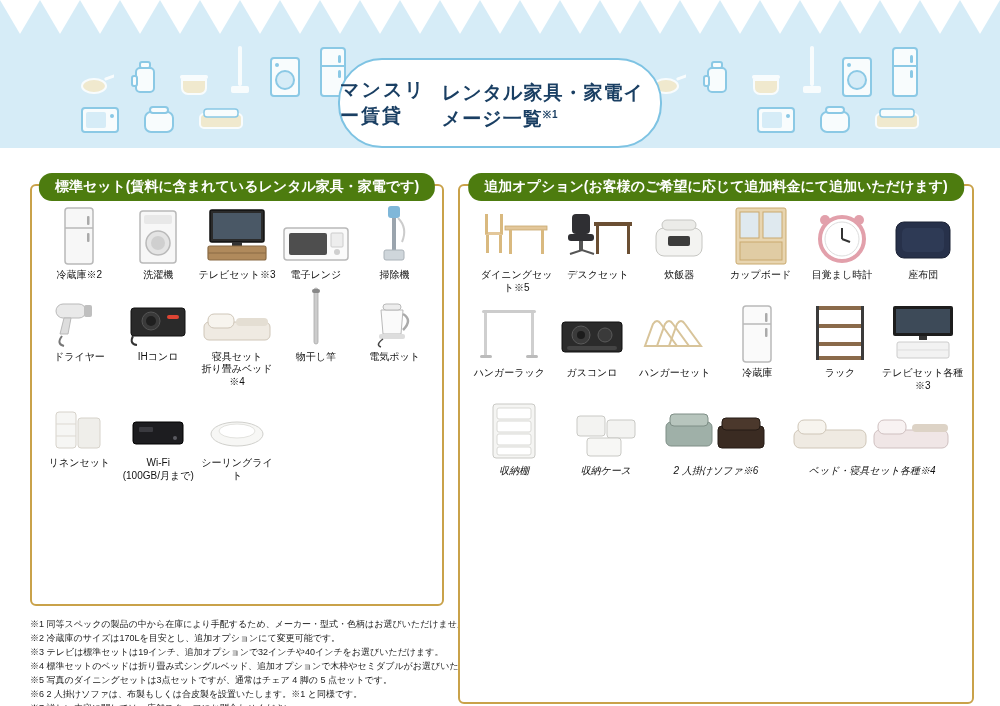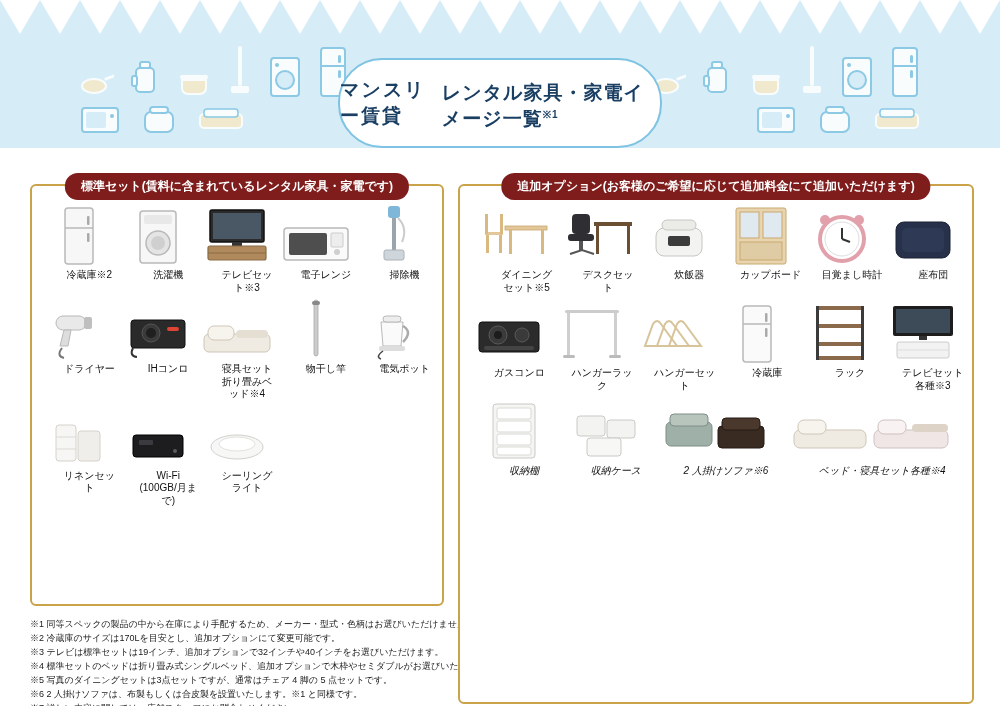--- a/index.html
+++ b/index.html
@@ -99,23 +99,23 @@
     position: absolute;
     border: 2px solid #c9a24a;
     border-radius: 6px;
     background: #ffffff;
   }
   .panel-title {
     position: absolute;
     top: -13px;
     left: 50%;
     transform: translateX(-50%);
-    background: #7f1d1d;
+    background: #4d7c0f;
     color: #ffffff;
-    font-size: 12px;
+    font-size: 14px;
     font-weight: bold;
     padding: 5px 16px;
     border-radius: 13px;
     white-space: nowrap;
   }
 
   #panel-standard { left: 30px; top: 14px; width: 410px; height: 418px; }
   #panel-optional { left: 458px; top: 14px; width: 512px; height: 516px; }
 
   
@@ -147,21 +147,20 @@
     align-items: flex-end;
     justify-content: center;
   }
   .item-label {
     font-size: 10px;
     color: #111111;
     text-align: center;
     line-height: 1.25;
     margin-top: 3px;
     white-space: pre-line;
-    margin-left: 20px;
   }
 
   
   .notes {
     position: absolute;
     left: 30px;
     top: 448px;
     width: 414px;
     font-size: 9px;
     color: #1a1a1a;
@@ -598,42 +597,42 @@
               <rect x="12" y="18" width="42" height="24" rx="5" fill="#2e3a55"></rect>
             </svg>
         </div>
         <div class="item-label">座布団</div>
       </div>
     </div>
 
     <div class="item-grid" id="grid-optional-2">
       <div class="item">
         <div class="item-img">
+          <svg width="66" height="62" viewBox="0 0 66 62">
+              <rect x="6" y="8" width="54" height="3" rx="1.5" fill="#cccccc"></rect>
+              <rect x="8" y="11" width="3" height="44" fill="#cfcfcf"></rect>
+              <rect x="55" y="11" width="3" height="44" fill="#cfcfcf"></rect>
+              <rect x="4" y="53" width="12" height="3" rx="1.5" fill="#bbbbbb"></rect>
+              <rect x="50" y="53" width="12" height="3" rx="1.5" fill="#bbbbbb"></rect>
+            </svg>
+        </div>
+        <div class="item-label">ハンガーラック</div>
+      </div>
+
+      <div class="item">
+        <div class="item-img">
           <svg width="70" height="54" viewBox="0 0 70 54">
               <rect x="5" y="12" width="60" height="30" rx="3" fill="#2b2b2b" stroke="#111111"></rect>
               <circle cx="24" cy="25" r="9" fill="#3a3a3a" stroke="#5a5a5a"></circle>
               <circle cx="24" cy="25" r="4" fill="#1c1c1c"></circle>
               <circle cx="48" cy="25" r="7" fill="#3a3a3a" stroke="#5a5a5a"></circle>
               <rect x="10" y="36" width="50" height="4" rx="2" fill="#444444"></rect>
             </svg>
         </div>
         <div class="item-label">ガスコンロ</div>
-      </div>
-
-      <div class="item">
-        <div class="item-img">
-          <svg width="66" height="62" viewBox="0 0 66 62">
-              <rect x="6" y="8" width="54" height="3" rx="1.5" fill="#cccccc"></rect>
-              <rect x="8" y="11" width="3" height="44" fill="#cfcfcf"></rect>
-              <rect x="55" y="11" width="3" height="44" fill="#cfcfcf"></rect>
-              <rect x="4" y="53" width="12" height="3" rx="1.5" fill="#bbbbbb"></rect>
-              <rect x="50" y="53" width="12" height="3" rx="1.5" fill="#bbbbbb"></rect>
-            </svg>
-        </div>
-        <div class="item-label">ハンガーラック</div>
       </div>
 
       <div class="item">
         <div class="item-img">
           <svg width="72" height="54" viewBox="0 0 72 54">
               <path d="M14 14 q4 -6 8 0 l16 22 h-32 z" fill="none" stroke="#d8c49a" stroke-width="2"></path>
               <path d="M26 14 q4 -6 8 0 l16 22 h-32 z" fill="none" stroke="#d8c49a" stroke-width="2"></path>
               <path d="M38 14 q4 -6 8 0 l16 22 h-32 z" fill="none" stroke="#d8c49a" stroke-width="2"></path>
             </svg>
         </div>

